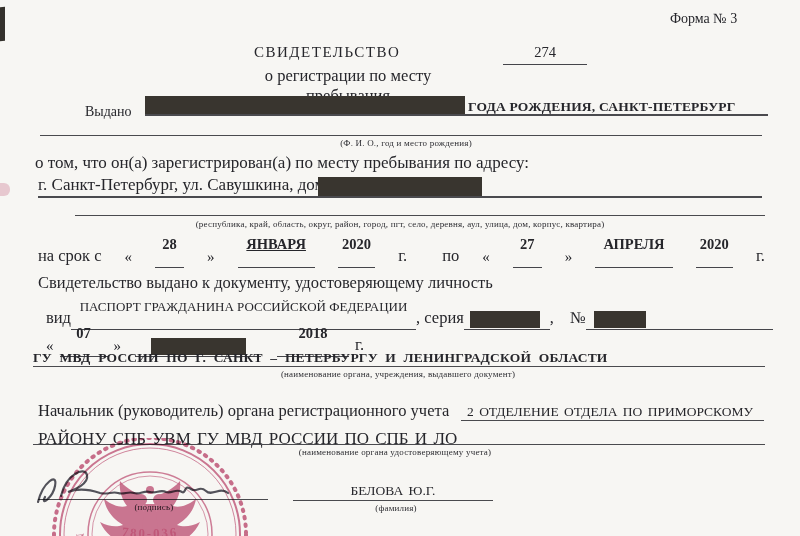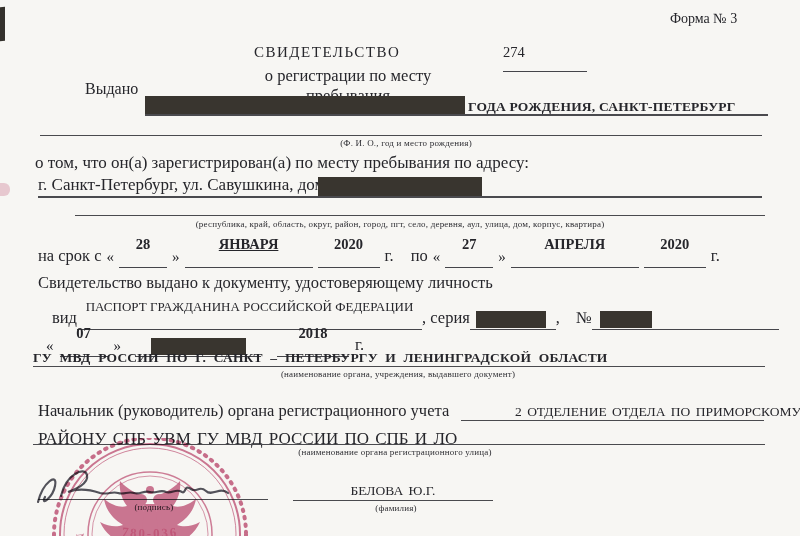--- a/index.html
+++ b/index.html
@@ -9,35 +9,35 @@
     font-family:"Liberation Serif","DejaVu Serif",serif;
     color:#26262b;
   }
   .abs{position:absolute;}
   .line{position:absolute;height:2px;background:#4a4a4e;}
   .thin{height:1px;}
   .caption{position:absolute;font-size:9px;color:#2e2e33;text-align:center;letter-spacing:.2px;white-space:nowrap;}
   .redact{position:absolute;background:#39352f;}
   .form-label{top:11px;left:670px;font-size:14px;}
   .title{top:44px;left:254px;font-size:15px;letter-spacing:1.5px;}
-  .cert-number{top:44px;left:503px;width:84px;font-size:14.5px;border-bottom:1.5px solid #45454a;padding-bottom:10px;}
+  .cert-number{top:44px;left:503px;width:84px;text-align:center;font-size:14.5px;border-bottom:1.5px solid #45454a;padding-bottom:3px;}
   .subtitle{top:66px;left:228px;width:240px;text-align:center;font-size:16.5px;}
-  .issued-label{top:80px;left:85px;font-size:16px;}
+  .issued-label{top:104px;left:85px;font-size:14px;}
   .issued-value{top:99px;left:468px;font-size:13.5px;font-weight:bold;letter-spacing:.2px;white-space:nowrap;}
   .statement{top:153px;left:35px;font-size:17px;white-space:nowrap;}
   .address-text{top:175px;left:38px;font-size:17px;white-space:nowrap;}
   .flexrow{position:absolute;display:flex;align-items:flex-end;}
   .flexrow .lbl{font-size:16.5px;white-space:nowrap;padding-bottom:2px;}
   .flexrow .q{font-size:15px;padding-bottom:2px;}
   .cell{border-bottom:1.5px solid #45454a;text-align:center;font-size:14.5px;font-weight:bold;padding-bottom:14px;white-space:nowrap;}
   .ul-wrap{border-bottom:1.5px solid #45454a;display:flex;align-items:flex-end;}
   .doc-intro{top:273px;left:38px;font-size:16.5px;white-space:nowrap;}
   .issuer{top:350px;left:33px;font-size:13.5px;font-weight:bold;word-spacing:4px;letter-spacing:.2px;white-space:nowrap;}
   .auth-label{top:401px;left:38px;font-size:16.5px;white-space:nowrap;}
-  .auth-value1{top:404px;left:467px;font-size:13.5px;word-spacing:2px;white-space:nowrap;margin-left:48px;}
+  .auth-value1{top:404px;left:467px;font-size:13.5px;word-spacing:2px;white-space:nowrap;}
   .auth-value2{top:429px;left:38px;font-size:17px;word-spacing:2px;white-space:nowrap;}
   .surname{top:483px;left:293px;width:200px;text-align:center;font-size:13.5px;word-spacing:2px;}
   .artifact-corner{left:0;top:7px;width:5px;height:34px;background:#34312c;transform:skewY(-6deg);}
   .artifact-smudge{left:0;top:183px;width:10px;height:13px;background:rgba(205,125,150,.38);border-radius:0 6px 6px 0;}
   #stamp-svg{position:absolute;left:48px;top:438px;mix-blend-mode:multiply;opacity:.93;}
   #sig-svg{position:absolute;left:30px;top:464px;mix-blend-mode:multiply;}
 </style>
 </head>
 <body>
 
@@ -58,40 +58,40 @@
   <div class="line thin" style="left:40px;top:135px;width:722px;"></div>
   <div class="caption" style="left:306px;top:138px;width:200px;">(Ф. И. О., год и место рождения)</div>
 
   <div class="abs statement">о том, что он(а) зарегистрирован(а) по месту пребывания по адресу:</div>
   <div class="abs address-text">г. Санкт-Петербург, ул. Савушкина, дом</div>
   <div class="redact" style="left:318px;top:177px;width:164px;height:20px;"></div>
   <div class="line" style="left:38px;top:196px;width:724px;"></div>
   <div class="line thin" style="left:75px;top:215px;width:690px;"></div>
   <div class="caption" style="left:100px;top:219px;width:600px;">(республика, край, область, округ, район, город, пгт, село, деревня, аул, улица, дом, корпус, квартира)</div>
 
-  <div class="flexrow" style="left:38px;top:236px;width:727px;gap:5px;">
+  <div class="flexrow" style="left:38px;top:236px;width:727px;gap:23px;">
     <span class="lbl">на срок с</span>
     <span class="q">«</span>
     <span class="cell" style="width:48px;">28</span>
     <span class="q">»</span>
     <span class="cell" style="width:128px;text-decoration:underline;">ЯНВАРЯ</span>
     <span class="cell" style="width:62px;">2020</span>
     <span class="lbl">г.</span>
     <span class="lbl" style="margin-left:12px;">по</span>
     <span class="q">«</span>
     <span class="cell" style="width:48px;">27</span>
     <span class="q">»</span>
     <span class="cell" style="width:128px;">АПРЕЛЯ</span>
     <span class="cell" style="width:62px;">2020</span>
     <span class="lbl">г.</span>
   </div>
 
   <div class="abs doc-intro">Свидетельство выдано к документу, удостоверяющему личность</div>
 
-  <div class="flexrow" style="left:52px;top:299px;width:727px;gap:0;">
+  <div class="flexrow" style="left:46px;top:299px;width:727px;gap:0;">
     <span class="lbl">вид</span>
     <span class="cell" style="width:345px;font-weight:normal;font-size:13px;">ПАСПОРТ ГРАЖДАНИНА РОССИЙСКОЙ ФЕДЕРАЦИИ</span>
     <span class="lbl">, серия</span>
     <span class="ul-wrap" style="width:86px;">
       <span class="redact" style="position:relative;width:70px;height:17px;margin:0 0 1px 6px;"></span>
     </span>
     <span class="lbl">,</span>
     <span class="lbl" style="margin-left:16px;">№</span>
     <span class="ul-wrap" style="flex:1;">
       <span class="redact" style="position:relative;width:52px;height:17px;margin:0 0 1px 8px;"></span>
@@ -111,21 +111,21 @@
 
   <div class="abs issuer">ГУ МВД РОССИИ ПО Г. САНКТ – ПЕТЕРБУРГУ И ЛЕНИНГРАДСКОЙ ОБЛАСТИ</div>
   <div class="line thin" style="left:33px;top:366px;width:732px;"></div>
   <div class="caption" style="left:248px;top:369px;width:300px;">(наименование органа, учреждения, выдавшего документ)</div>
 
   <div class="abs auth-label">Начальник (руководитель) органа регистрационного учета</div>
   <div class="abs auth-value1">2 ОТДЕЛЕНИЕ ОТДЕЛА ПО ПРИМОРСКОМУ</div>
   <div class="line thin" style="left:461px;top:420px;width:303px;"></div>
   <div class="abs auth-value2">РАЙОНУ СПБ УВМ ГУ МВД РОССИИ ПО СПБ И ЛО</div>
   <div class="line thin" style="left:33px;top:444px;width:732px;"></div>
-  <div class="caption" style="left:245px;top:447px;width:300px;">(наименование органа регистрационного улица)</div>
+  <div class="caption" style="left:245px;top:447px;width:300px;">(наименование органа удостоверяющему учета)</div>
 
   <div class="line thin" style="left:38px;top:499px;width:230px;"></div>
   <div class="caption" style="left:104px;top:502px;width:100px;">(подпись)</div>
   <div class="abs surname">БЕЛОВА Ю.Г.</div>
   <div class="line thin" style="left:293px;top:500px;width:200px;"></div>
   <div class="caption" style="left:346px;top:503px;width:100px;">(фамилия)</div>
 
   <svg id="stamp-svg" width="204" height="204" viewBox="0 0 204 204">
     <g stroke="#c04a72" fill="none">
       <circle cx="102" cy="96" r="96" stroke-width="4" stroke-dasharray="1.5 6" stroke-linecap="round" opacity=".85"></circle>

